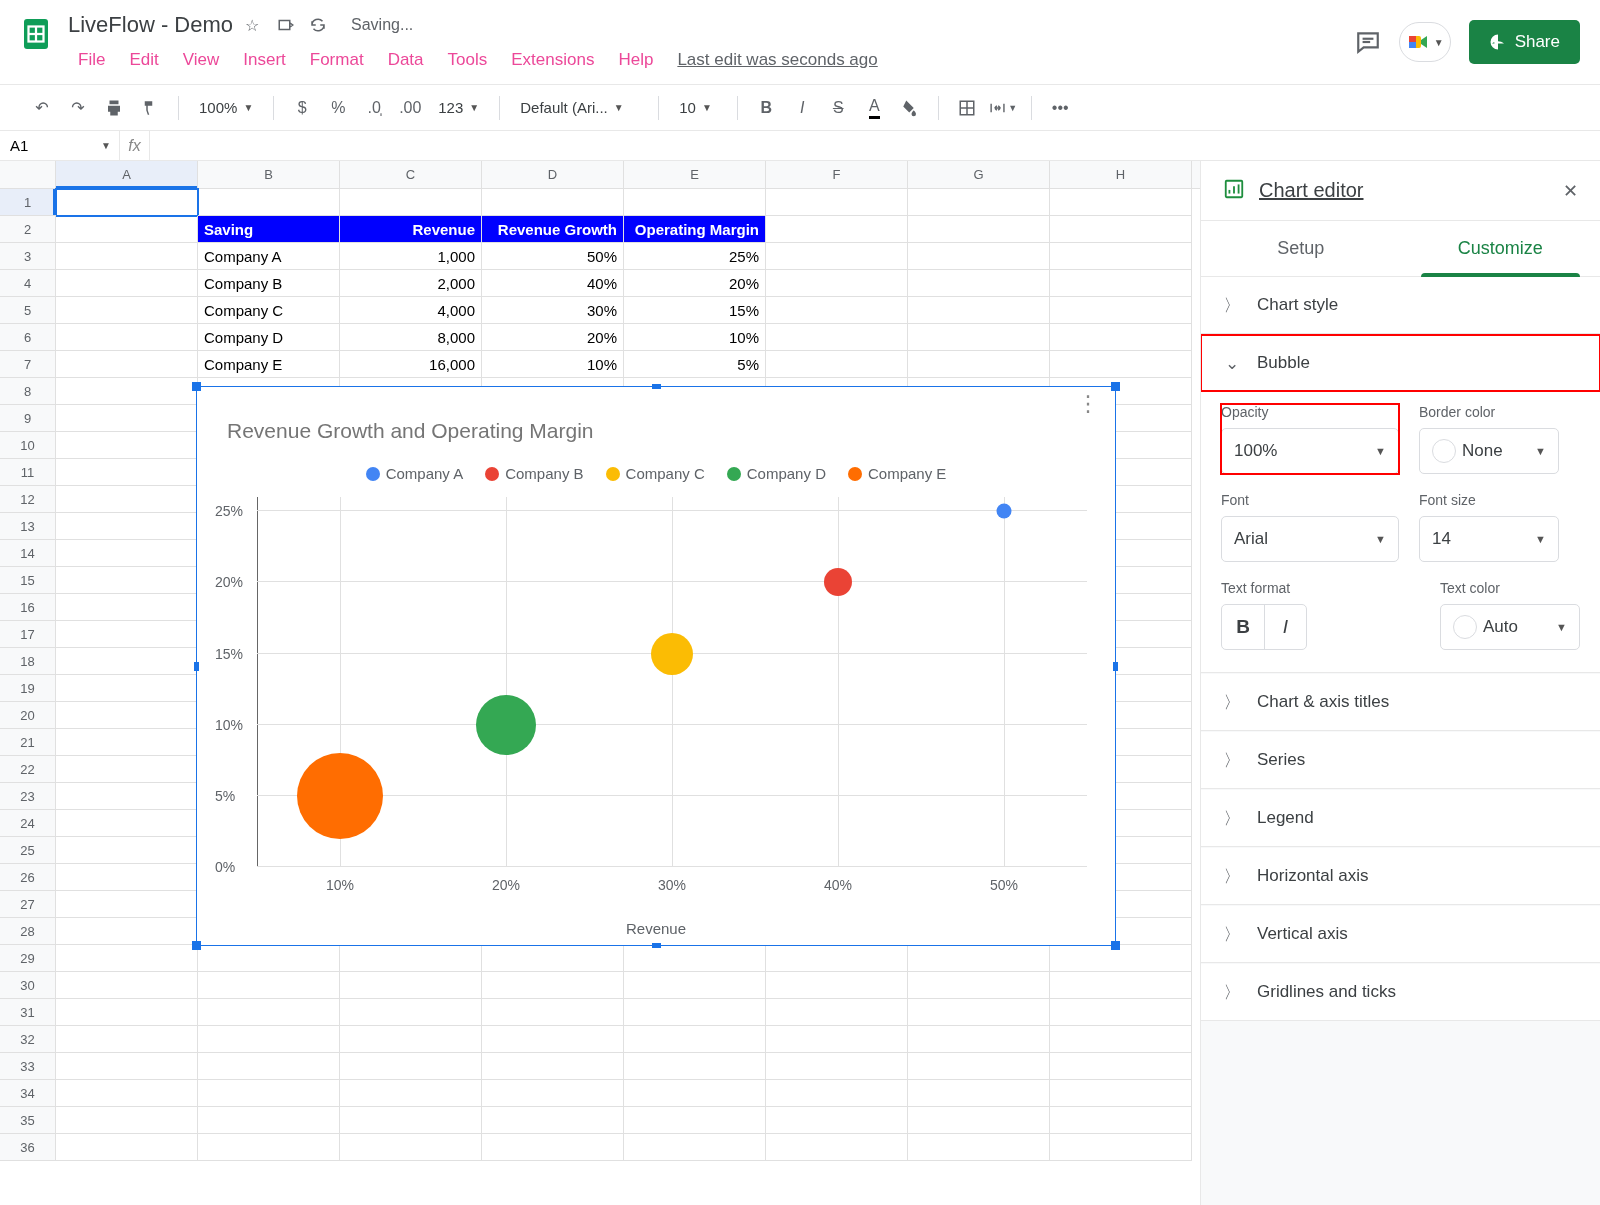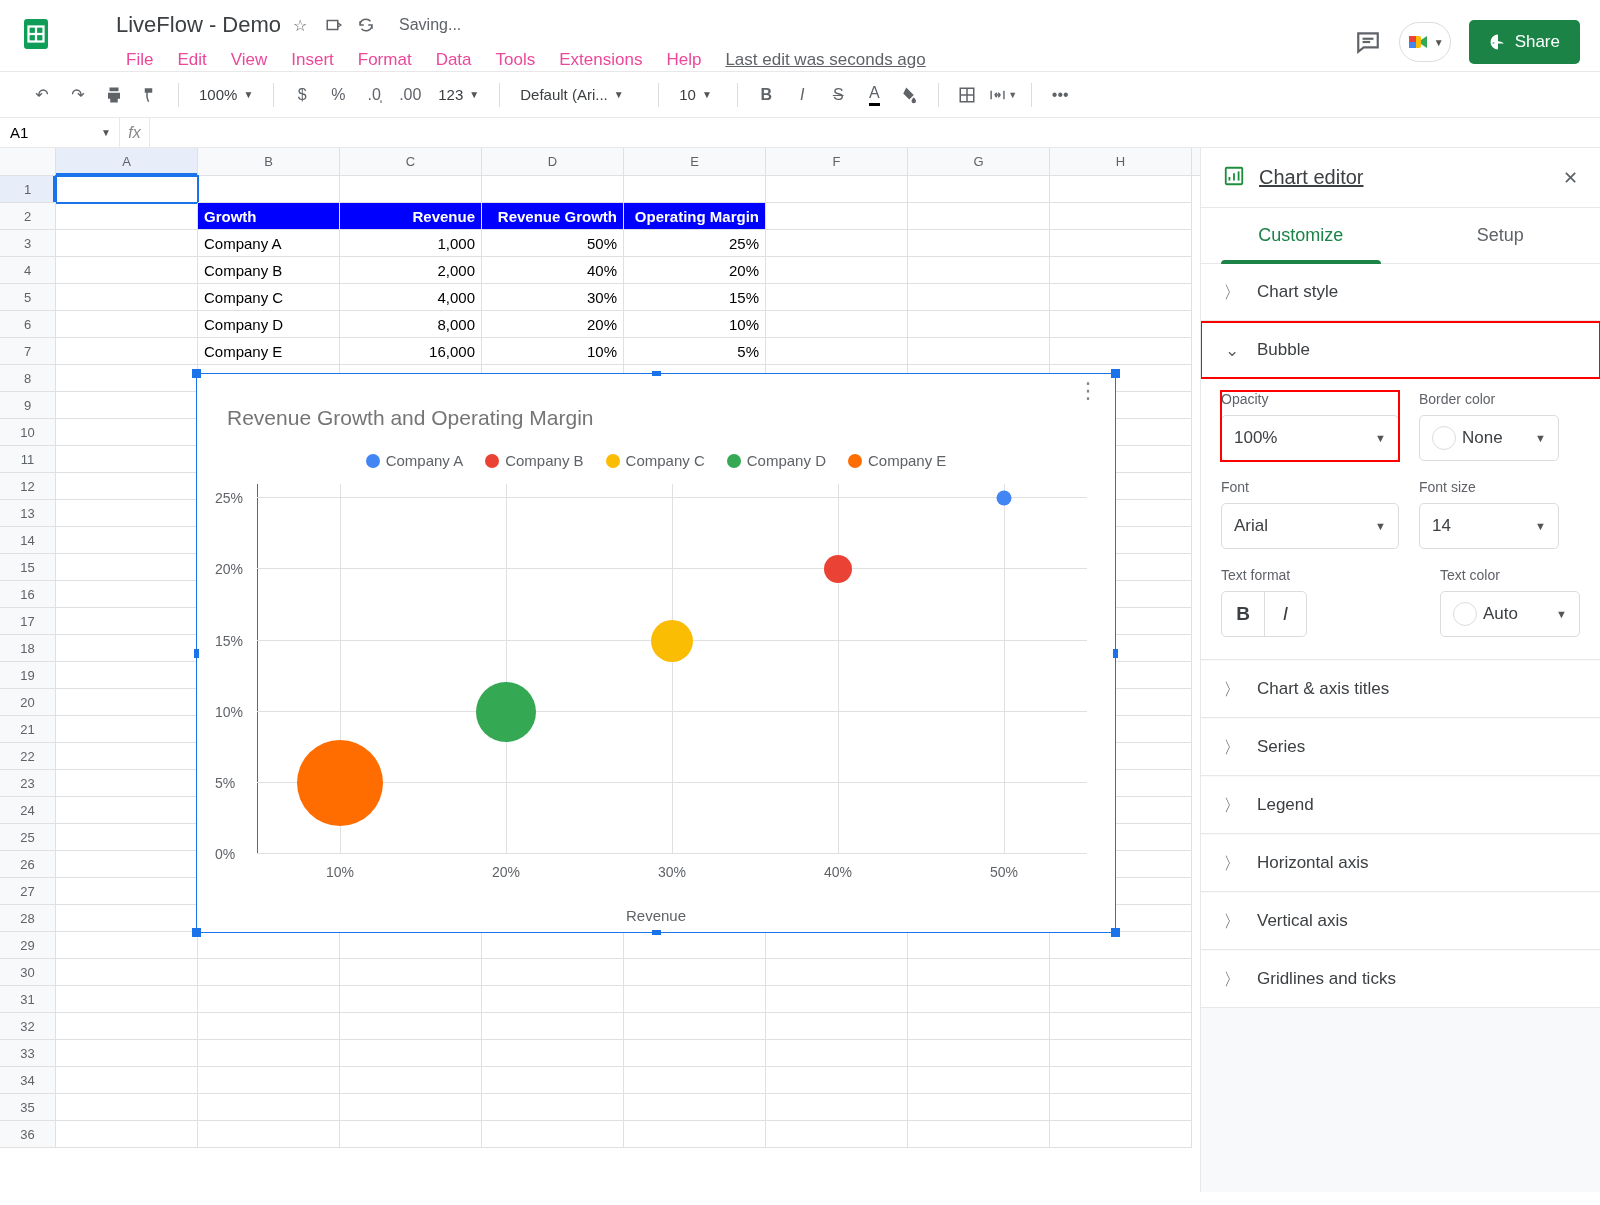--- a/index.html
+++ b/index.html
@@ -1,19 +1,19 @@
 <!DOCTYPE html>
 <html><head>
 <meta charset="utf-8">
 <style>
 * { box-sizing: border-box; margin: 0; padding: 0; font-family: Arial, sans-serif; }
 body { background: #fff; width: 1600px; height: 1205px; overflow: hidden; position: relative; }
 
 
-.header { height: 72px; display: flex; align-items: flex-start; padding: 10px 20px 0 12px; border-bottom: 1px solid #e8e8e8; gap: 48px; }
+.header { height: 85px; display: flex; align-items: flex-start; padding: 10px 20px 0 12px; border-bottom: 1px solid #e8e8e8; }
 .logo { width: 48px; height: 48px; display: flex; align-items: center; justify-content: center; }
 .logo svg { width: 36px; height: 36px; }
 .title-area { flex: 1; margin-left: 8px; }
 .title-row { display: flex; align-items: center; height: 30px; }
 .doc-title { font-size: 22px; color: #3c4043; margin-right: 12px; }
 .title-icons { display: flex; gap: 14px; color: #5f6368; align-items: center; }
 .title-icons span, .title-icons svg { width: 18px; height: 18px; }
 .saving { color: #5f6368; font-size: 16px; margin-left: 10px; }
 .menubar { display: flex; gap: 4px; margin-top: 6px; }
 .menubar-item { font-size: 17px; color: #ec4899; padding: 4px 10px; cursor: pointer; }
@@ -271,21 +271,21 @@
           <div class="cell"></div>
           <div class="cell"></div>
           <div class="cell"></div>
           <div class="cell"></div>
           <div class="cell"></div>
           <div class="cell"></div>
         </div>
         <div class="row">
           <div class="row-h">2</div>
           <div class="cell"></div>
-          <div class="cell hdr">Growth</div>
+          <div class="cell hdr">Saving</div>
           <div class="cell hdr r">Revenue</div>
           <div class="cell hdr r">Revenue Growth</div>
           <div class="cell hdr r">Operating Margin</div>
           <div class="cell"></div>
           <div class="cell"></div>
           <div class="cell"></div>
         </div>
         <div class="row">
           <div class="row-h">3</div>
           <div class="cell"></div>
@@ -735,22 +735,22 @@
       <span class="chart-icon"><svg width="22" height="22" viewBox="0 0 24 24" fill="none" stroke="#1e8e3e" stroke-width="2">
             <rect x="3" y="3" width="18" height="18" rx="1"></rect>
             <line x1="7" y1="17" x2="7" y2="13"></line>
             <line x1="12" y1="17" x2="12" y2="9"></line>
             <line x1="17" y1="17" x2="17" y2="7"></line>
           </svg></span>
       <span class="sb-title">Chart editor</span>
       <span class="sb-close">✕</span>
     </div>
     <div class="sb-tabs">
+      <div class="sb-tab">Setup</div>
       <div class="sb-tab active">Customize</div>
-      <div class="sb-tab">Setup</div>
     </div>
     <div class="sb-body">
       <div class="sb-section">
         <div class="sb-sec-head">
             <span class="chev">〉</span>
             <span>Chart style</span>
           </div>
       </div>
       <div class="sb-section">
         <div class="sb-sec-head highlight-red">

